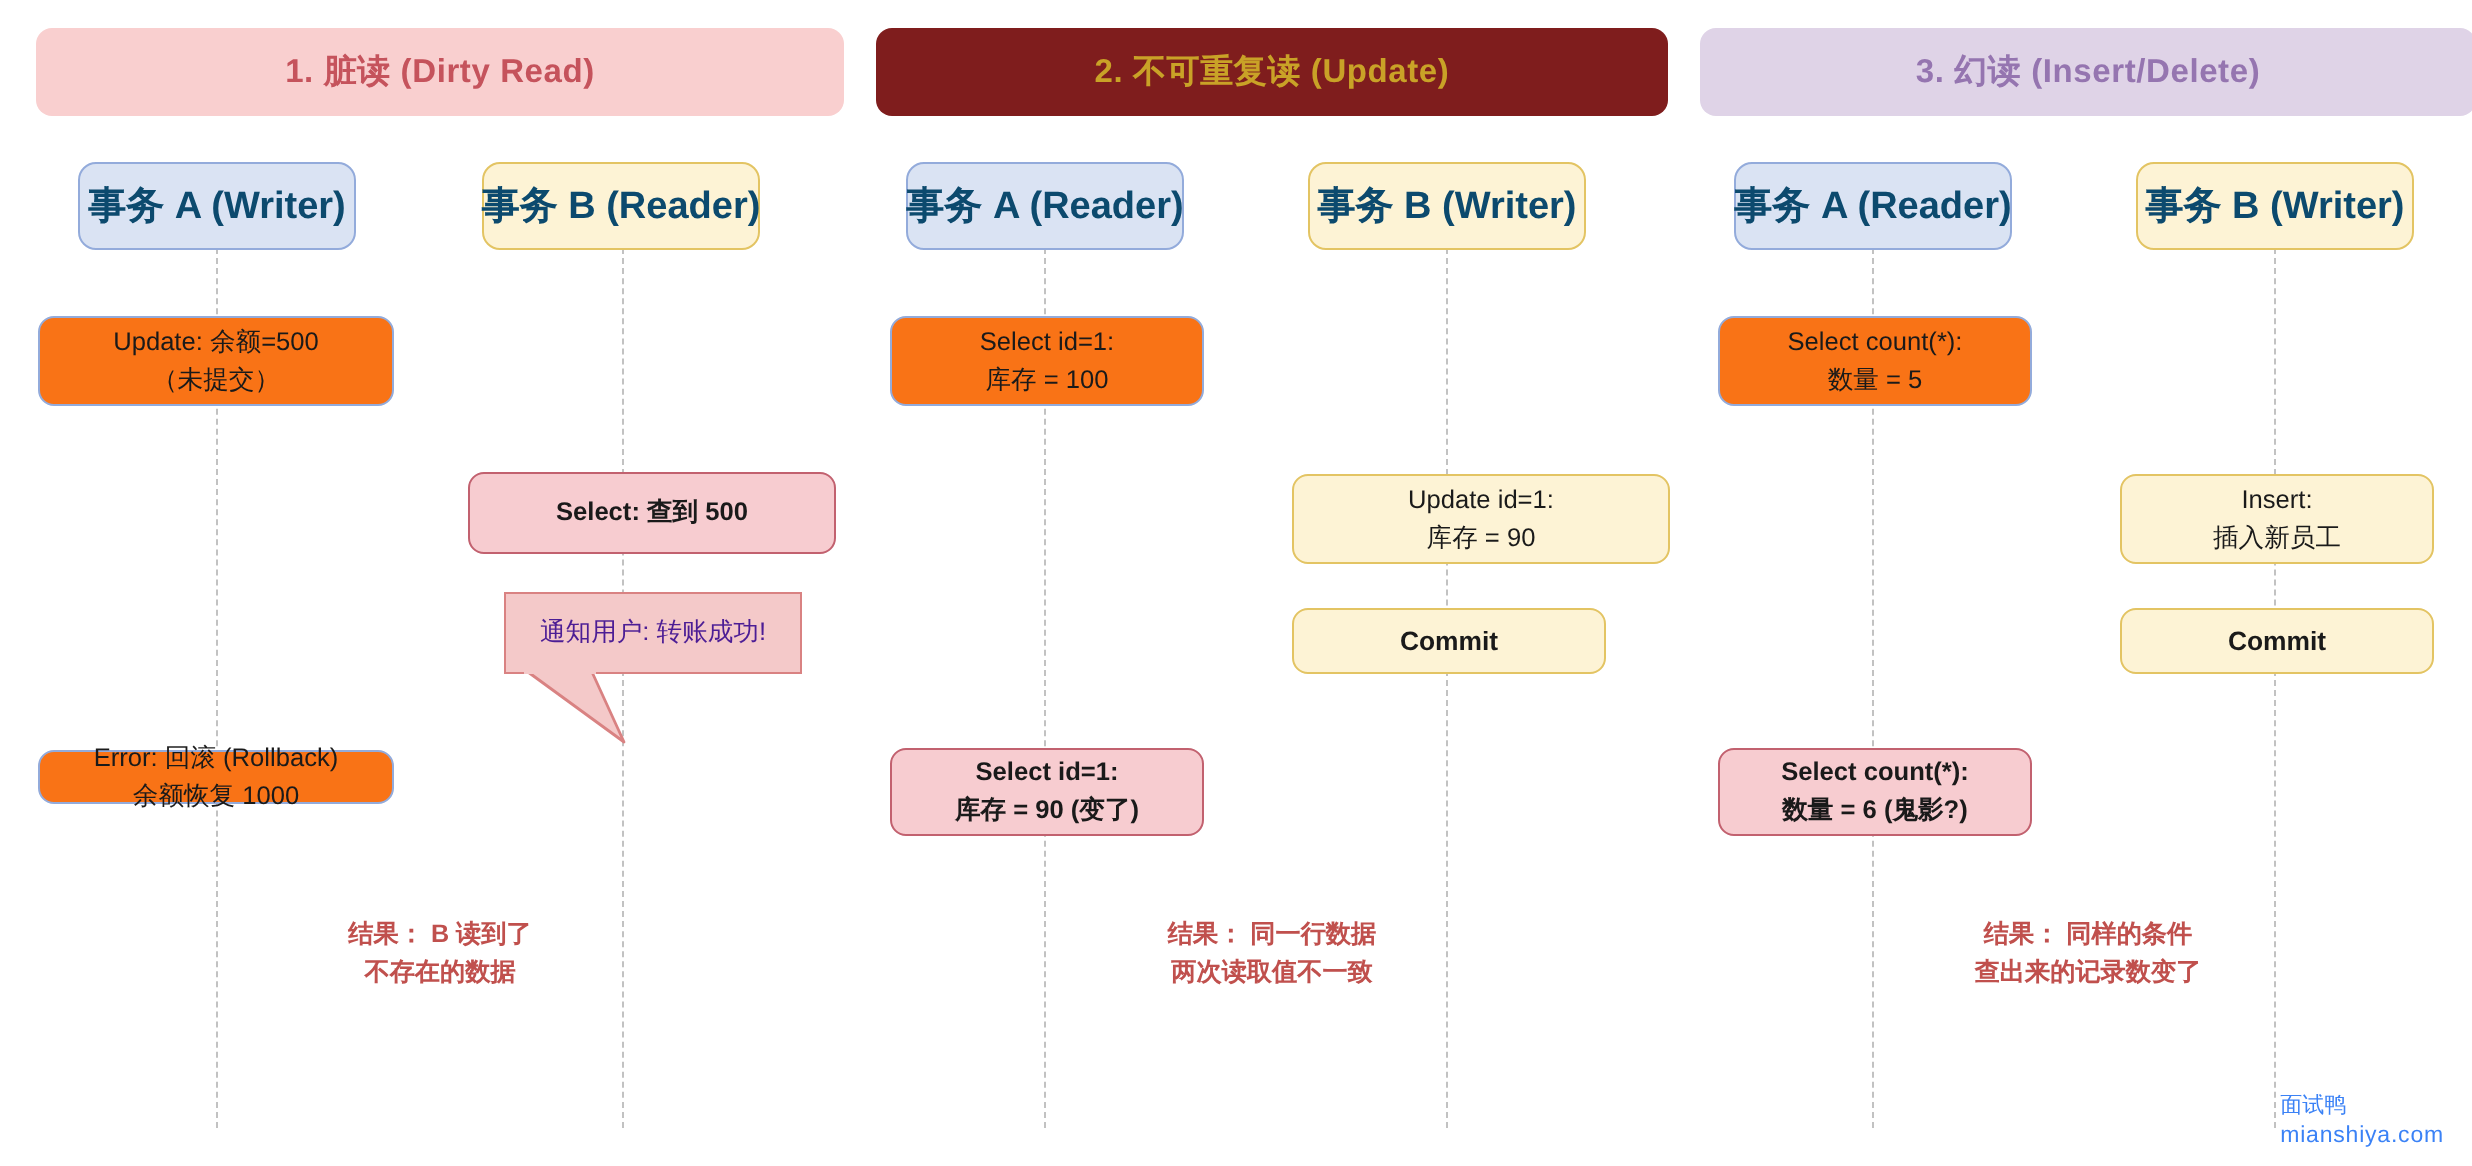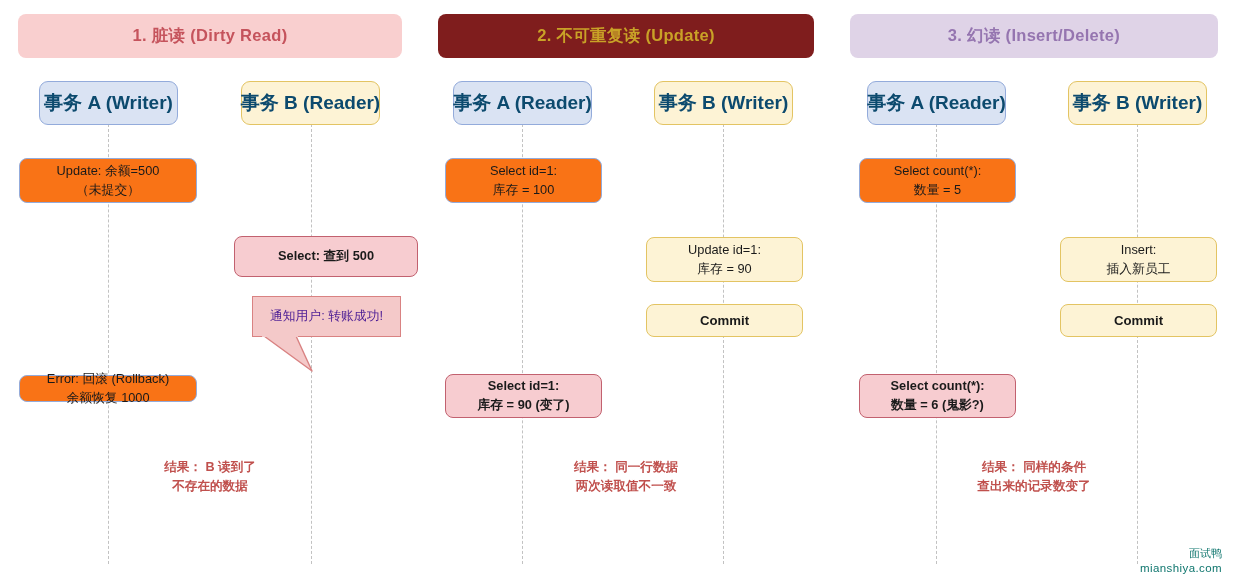--- a/index.html
+++ b/index.html
@@ -6,21 +6,21 @@
   body{
     width:1236px;height:583px;
     background:#ffffff;
     font-family:"Liberation Sans","DejaVu Sans",sans-serif;
     overflow:hidden;
     position:relative;
   }
   .canvas{position:relative;width:1236px;height:583px;}
 
   
-  .panel{position:absolute;top:0;height:583px;}
+  .panel{position:absolute;top:0;height:583px;padding-left:20px;}
   #panel-0{left:0;width:420px;}
   #panel-1{left:420px;width:412px;}
   #panel-2{left:832px;width:404px;}
 
   .panel-header{
     position:absolute;
     left:18px;right:18px;top:14px;height:44px;
     border-radius:8px;
     display:flex;align-items:center;justify-content:center;
     font-size:16.5px;font-weight:bold;
@@ -85,22 +85,21 @@
     color:#c0504d;
     line-height:1.5;
     text-align:center;
     white-space:nowrap;
   }
 
   
   .watermark{
     position:absolute;
     right:14px;bottom:8px;
-    text-align:right;
-    color:#0f766e;
+    color:#3b82f6;
     line-height:1.25;
     user-select:none;
   }
   .watermark .wm-cn{font-size:11px;}
   .watermark .wm-en{font-size:11.5px;letter-spacing:.4px;}
 </style>
 </head>
 <body>
 
 <div class="canvas">
@@ -149,21 +148,21 @@
     <div class="lifeline" style="left:303px;top:124px;height:440px;"></div>
 
     <div class="actor fill-blue" style="left:33px;top:81px;width:139px;">事务 A (Reader)</div>
     <div class="actor fill-yellow" style="left:234px;top:81px;width:139px;">事务 B (Writer)</div>
 
     <div class="msg blue" style="left:25px;top:158px;width:157px;height:45px;">
       <span>Select id=1:</span>
       <span class="l2">库存 = 100</span>
     </div>
 
-    <div class="msg yellow" style="left:226px;top:237px;width:157px;height:45px;">
+    <div class="msg yellow" style="left:226px;top:237px;width:189px;height:45px;">
       <span>Update id=1:</span>
       <span class="l2">库存 = 90</span>
     </div>
 
     <div class="msg yellow" style="left:226px;top:304px;width:157px;height:33px;font-weight:bold;font-size:13.2px;">
       <span>Commit</span>
     </div>
 
     <div class="msg pink" style="left:25px;top:374px;width:157px;height:44px;">
       <span>Select id=1:</span>

